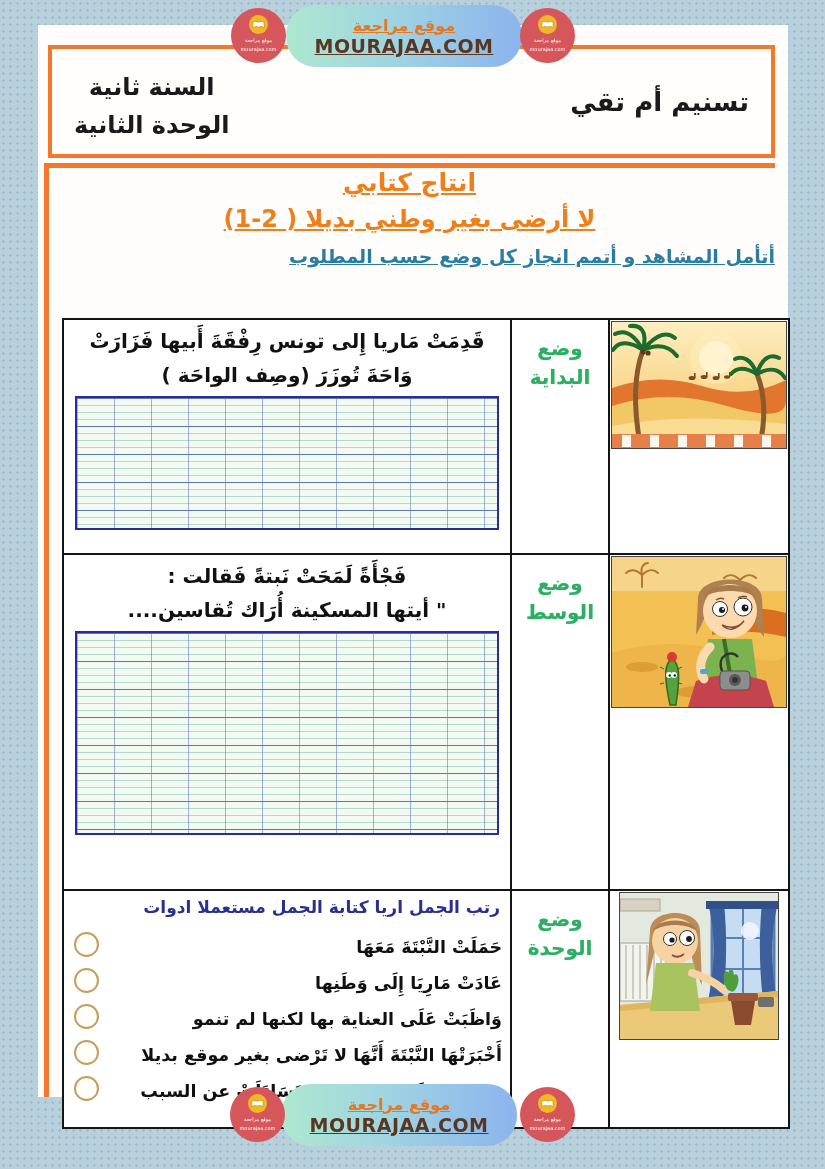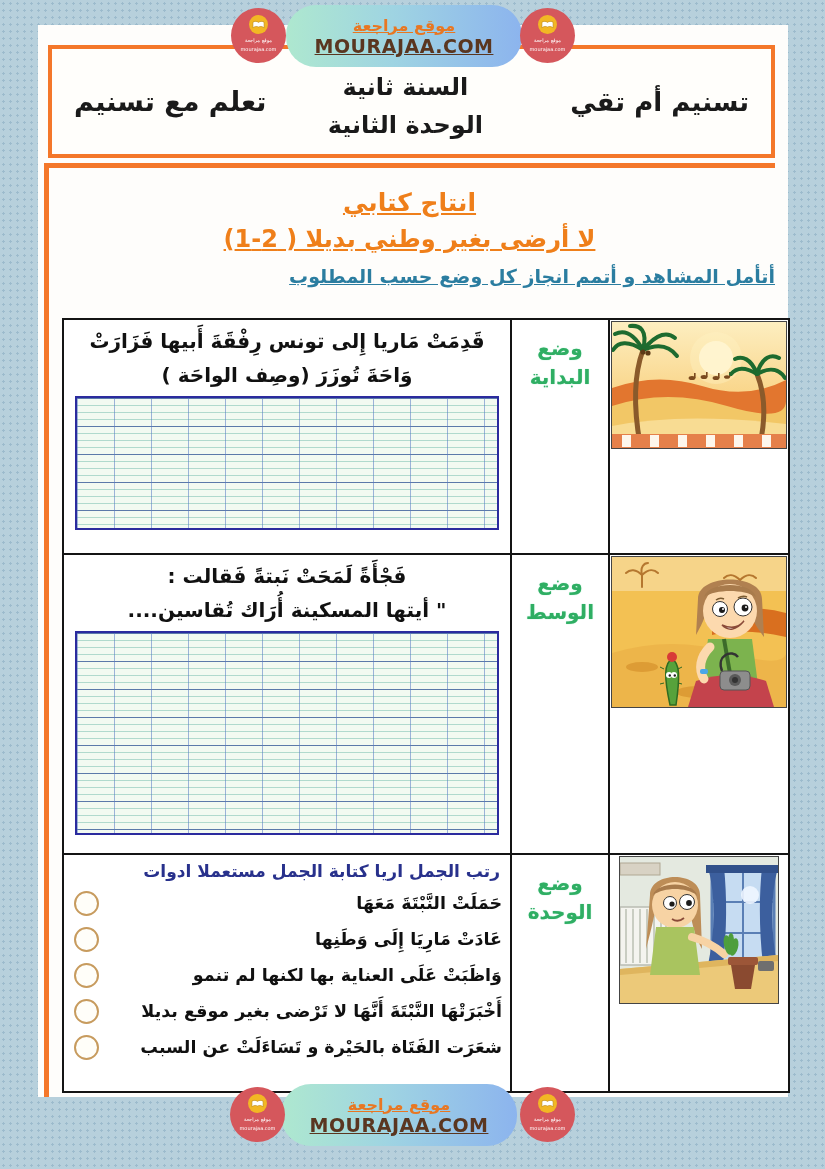--- a/index.html
+++ b/index.html
@@ -38,61 +38,60 @@
   }
   .badge .yc{width:19px;height:19px;border-radius:50%;background:#f2b724;display:flex;align-items:center;justify-content:center;}
   .badge .t{font-size:5px;color:#fff;line-height:1.25;text-align:center;margin-top:3px;}
   .badge-tl{left:231px;top:8px;} .badge-tr{left:520px;top:8px;}
   .badge-bl{left:230px;top:1087px;} .badge-br{left:520px;top:1087px;}
   
   .content-frame{
     position:absolute;left:44px;top:163px;width:731px;height:934px;box-sizing:border-box;
     border-left:5px solid #f4772a;border-top:5px solid #f4772a;z-index:1;
   }
-  .titles{position:absolute;left:44px;top:188px;width:731px;text-align:center;z-index:2;}
+  .titles{position:absolute;left:44px;top:168px;width:731px;text-align:center;z-index:2;}
   .t-main{font-size:25px;font-weight:bold;color:#ef7f1a;text-decoration:underline;}
   .t-lesson{font-size:24px;font-weight:bold;color:#ef7f1a;text-decoration:underline;margin-top:8px;direction:rtl;}
   .t-instr{font-size:19px;font-weight:bold;color:#2b7da0;text-decoration:underline;margin-top:12px;direction:rtl;text-align:right;padding-left:14px;}
   
   table.main{position:absolute;left:62px;top:318px;border-collapse:collapse;z-index:2;background:#fff;}
   table.main td{border:2.5px solid #141414;vertical-align:top;box-sizing:border-box;}
   td.c-text{width:448px;padding:4px 8px;}
   td.c-label{width:78px;vertical-align:middle;text-align:center;padding:14px;}
   td.c-img{width:180px;vertical-align:middle;text-align:center;background:#fff;}
-  .r1{height:235px;} .r2{height:300px;} .r3{height:238px;}
+  .r1{height:235px;} .r2{height:336px;} .r3{height:238px;}
   .prompt{direction:rtl;text-align:center;font-weight:bold;font-size:20px;color:#111;line-height:1.7;}
   .ruled{
     margin:4px auto 0 auto;box-sizing:border-box;border:2px solid #2b2b9e;background-color:#f2faf1;
     background-image:
       repeating-linear-gradient(to right, rgba(85,120,195,.55) 0 1px, transparent 1px 37px),
       repeating-linear-gradient(to bottom, rgba(45,70,150,.65) 0 1px, transparent 1px 28px),
       repeating-linear-gradient(to bottom, rgba(110,185,170,.5) 0 1px, transparent 1px 7px);
   }
   .ruled-1{width:424px;height:134px;}
   .ruled-2{width:424px;height:204px;}
   .pos-label{font-weight:bold;font-size:20px;color:#2fae63;line-height:1.45;direction:rtl;text-shadow:0 0 1px #7fdcae;}
   .r3-head{direction:rtl;text-align:right;font-weight:bold;font-size:17px;color:#28318c;padding:2px 2px 4px 0;}
-  .sent{display:flex;align-items:center;height:36px;}
+  .sent{display:flex;align-items:flex-end;height:36px;}
   .bullet{flex:none;width:25px;height:25px;border:2px solid #c79b5e;border-radius:50%;background:#fffef9;margin:0 8px 0 2px;box-sizing:border-box;}
   .stext{flex:1;direction:rtl;text-align:right;font-weight:bold;font-size:17.5px;color:#101010;}
   .scene{border:1px solid #444;display:block;margin:0 auto;}
 </style>
 </head>
 <body>
 
 <div class="canvas">
   <div class="page"></div>
 
   <div class="header-box">
     <div class="hdr-cell hdr-right">تسنيم أم تقي</div>
     <div class="hdr-cell hdr-center">
       <div>السنة ثانية</div>
       <div>الوحدة الثانية</div>
     </div>
-    <div class="hdr-cell hdr-left">تعلم مع تسنيم</div>
   </div>
 
   <div class="pill pill-top">
     <span class="ar">موقع مراجعة</span>
     <span class="en">MOURAJAA.COM</span>
   </div>
 
   <div class="badge badge-tl">
     <span class="yc">
       <svg width="13" height="10" viewBox="0 0 14 10">

